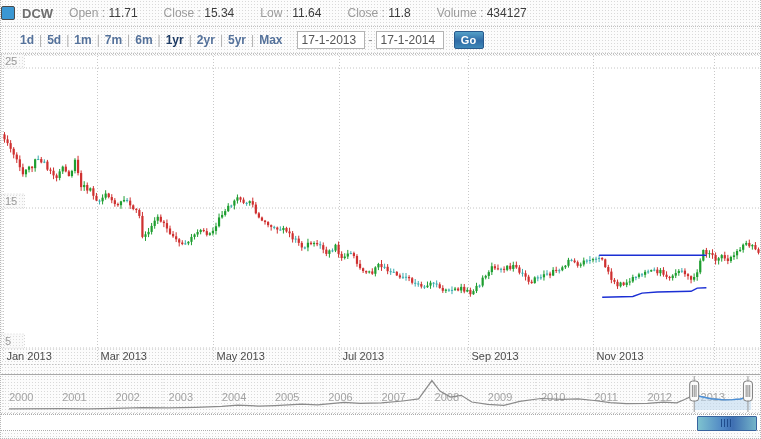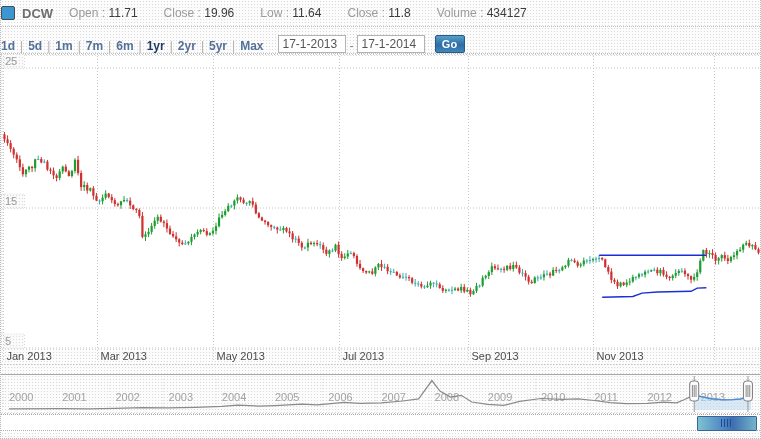--- a/index.html
+++ b/index.html
@@ -14,21 +14,21 @@
   }
   .header{position:absolute;top:0;left:0;right:0;height:27px;border-bottom:1px dotted #c2c2c2;
     display:flex;align-items:center;font-size:12px;box-sizing:border-box;}
   .sym-icon{width:12px;height:12px;background:#3a97d3;border:1px solid #4a4a4a;border-radius:2px;margin-right:7px;flex:0 0 auto;}
   .sym{font-weight:bold;color:#6e6e6e;font-size:13px;margin-right:16px;}
   .field{margin-right:26px;white-space:nowrap;}
   .fl{color:#9b9b9b;}
   .fsep{color:#9b9b9b;}
   .fv{color:#3c3c3c;}
   .toolbar{position:absolute;top:27px;left:0;right:0;height:27px;border-bottom:1px dotted #c2c2c2;
-    display:flex;align-items:flex-end;padding-left:0;font-size:12px;box-sizing:border-box;}
+    display:flex;align-items:center;padding-left:19px;font-size:12px;box-sizing:border-box;}
   .range{color:#54719a;font-weight:bold;text-decoration:none;cursor:pointer;}
   .range.sel{color:#1d3a63;}
   .rsep{color:#b0b0b0;margin:0 5px;font-weight:normal;}
   .date{width:58px;height:16px;border:1px solid #b3b3b3;font-size:12px;color:#555;padding:0 4px;
     margin-left:14px;font-family:inherit;background:#fff;}
   .dash{color:#888;margin-left:4px;}
   .date2{margin-left:3px;}
   .go{margin-left:10px;width:30px;height:18px;
     background:linear-gradient(180deg,#54a0c8 0%,#2f6ba6 55%,#3e88b8 100%);
     border:1px solid #28598c;border-radius:2px;color:#fff;font-weight:bold;font-size:11px;
@@ -50,21 +50,21 @@
 </head>
 <body>
 
 <div class="app">
 
   <div class="header">
     <span class="sym-icon"></span>
     <span class="sym">DCW</span>
     <span id="fields" style="display:flex;">
         <span class="field"><span class="fl">Open</span><span class="fsep"> : </span><span class="fv">11.71</span></span>
-        <span class="field"><span class="fl">Close</span><span class="fsep"> : </span><span class="fv">19.96</span></span>
+        <span class="field"><span class="fl">Close</span><span class="fsep"> : </span><span class="fv">15.34</span></span>
         <span class="field"><span class="fl">Low</span><span class="fsep"> : </span><span class="fv">11.64</span></span>
         <span class="field"><span class="fl">Close</span><span class="fsep"> : </span><span class="fv">11.8</span></span>
         <span class="field"><span class="fl">Volume</span><span class="fsep"> : </span><span class="fv">434127</span></span>
       </span>
   </div>
 
   <div class="toolbar">
     <span id="ranges" style="display:flex;align-items:center;">
         <a class="range">1d</a>
         <span class="rsep">|</span>

